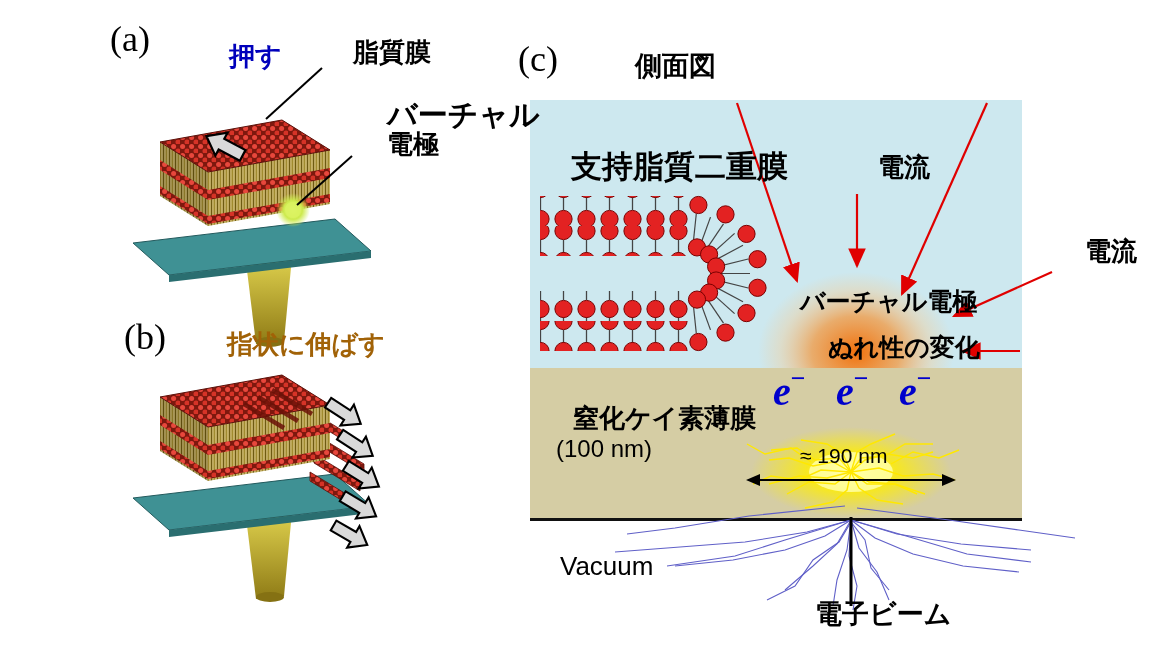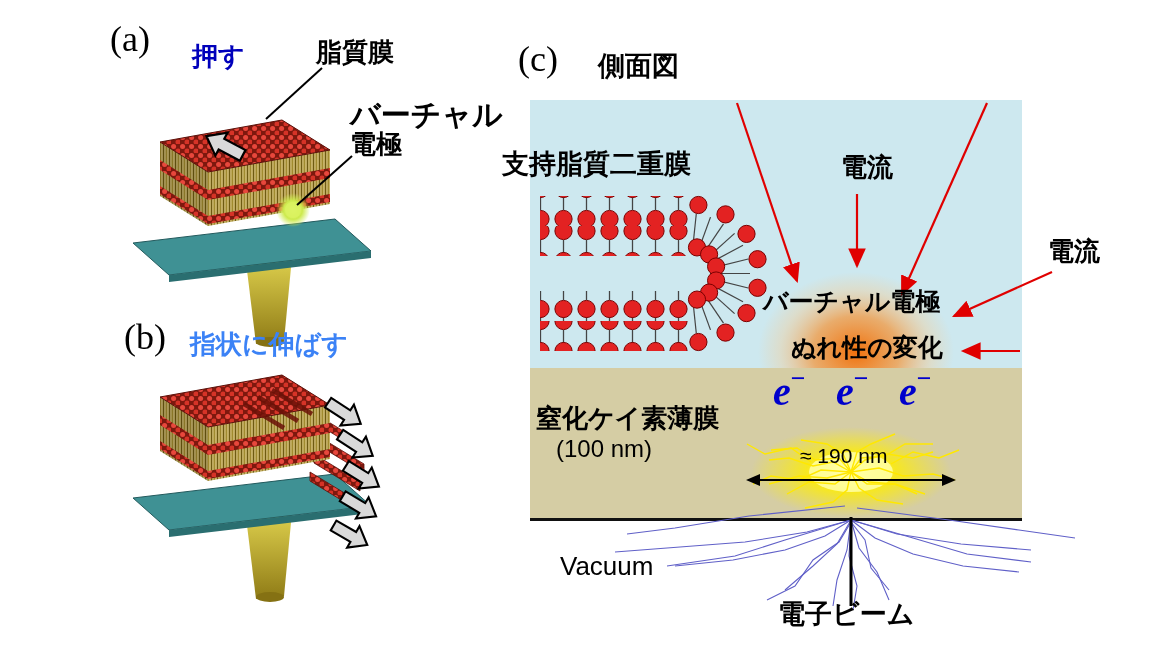--- a/index.html
+++ b/index.html
@@ -1,19 +1,19 @@
 <!DOCTYPE html>
 <html><head>
 <meta charset="utf-8">
 <style>
   html,body{margin:0;padding:0;background:#fff;}
   .canvas{position:relative;width:1154px;height:660px;background:#ffffff;overflow:hidden;
           font-family:"Liberation Sans",sans-serif;}
   .t{position:absolute;white-space:nowrap;line-height:1.1;color:#000;}
-  .b{font-weight:bold;}
+  .b{font-weight:bold;margin-left:37px;}
   .serif{font-family:"Liberation Serif",serif;}
   .region{position:absolute;}
   svg.layer{position:absolute;left:0;top:0;}
   .e{position:absolute;font:italic bold 40px "Liberation Serif",serif;color:#0000cc;white-space:nowrap;}
   .e sup{font-size:26px;position:relative;top:-4px;font-style:normal;font-weight:bold;}
 </style>
 </head>
 <body>
 
 <div class="canvas">
@@ -243,25 +243,25 @@
     </g>
   </svg>
 
   <div class="t serif" style="left:110px;top:20px;font-size:36px">(a)</div>
   <div class="t b" style="left:192px;top:42px;font-size:26px;color:#0000bb">押す</div>
   <div class="t b" style="left:316px;top:38px;font-size:26px">脂質膜</div>
   <div class="t b" style="left:350px;top:98px;font-size:30px">バーチャル</div>
   <div class="t b" style="left:350px;top:130px;font-size:26px">電極</div>
 
   <div class="t serif" style="left:124px;top:318px;font-size:36px">(b)</div>
-  <div class="t b" style="left:190px;top:330px;font-size:26px;color:#3b82f6">指状に伸ばす</div>
+  <div class="t b" style="left:190px;top:330px;font-size:26px;color:#a16207">指状に伸ばす</div>
 
   <div class="t serif" style="left:518px;top:40px;font-size:36px">(c)</div>
   <div class="t b" style="left:598px;top:52px;font-size:27px">側面図</div>
-  <div class="t b" style="left:502px;top:150px;font-size:27px">支持脂質二重膜</div>
+  <div class="t b" style="left:534px;top:150px;font-size:31px">支持脂質二重膜</div>
   <div class="t b" style="left:841px;top:153px;font-size:26px">電流</div>
   <div class="t b" style="left:1048px;top:237px;font-size:26px">電流</div>
   <div class="t b" style="left:763px;top:288px;font-size:25px">バーチャル電極</div>
   <div class="t b" style="left:791px;top:334px;font-size:25px">ぬれ性の変化</div>
 
   <div class="e" style="left:773px;top:368px;">
     <span>e</span><sup>−</sup>
   </div>
   <div class="e" style="left:836px;top:368px;">
     <span>e</span><sup>−</sup>

